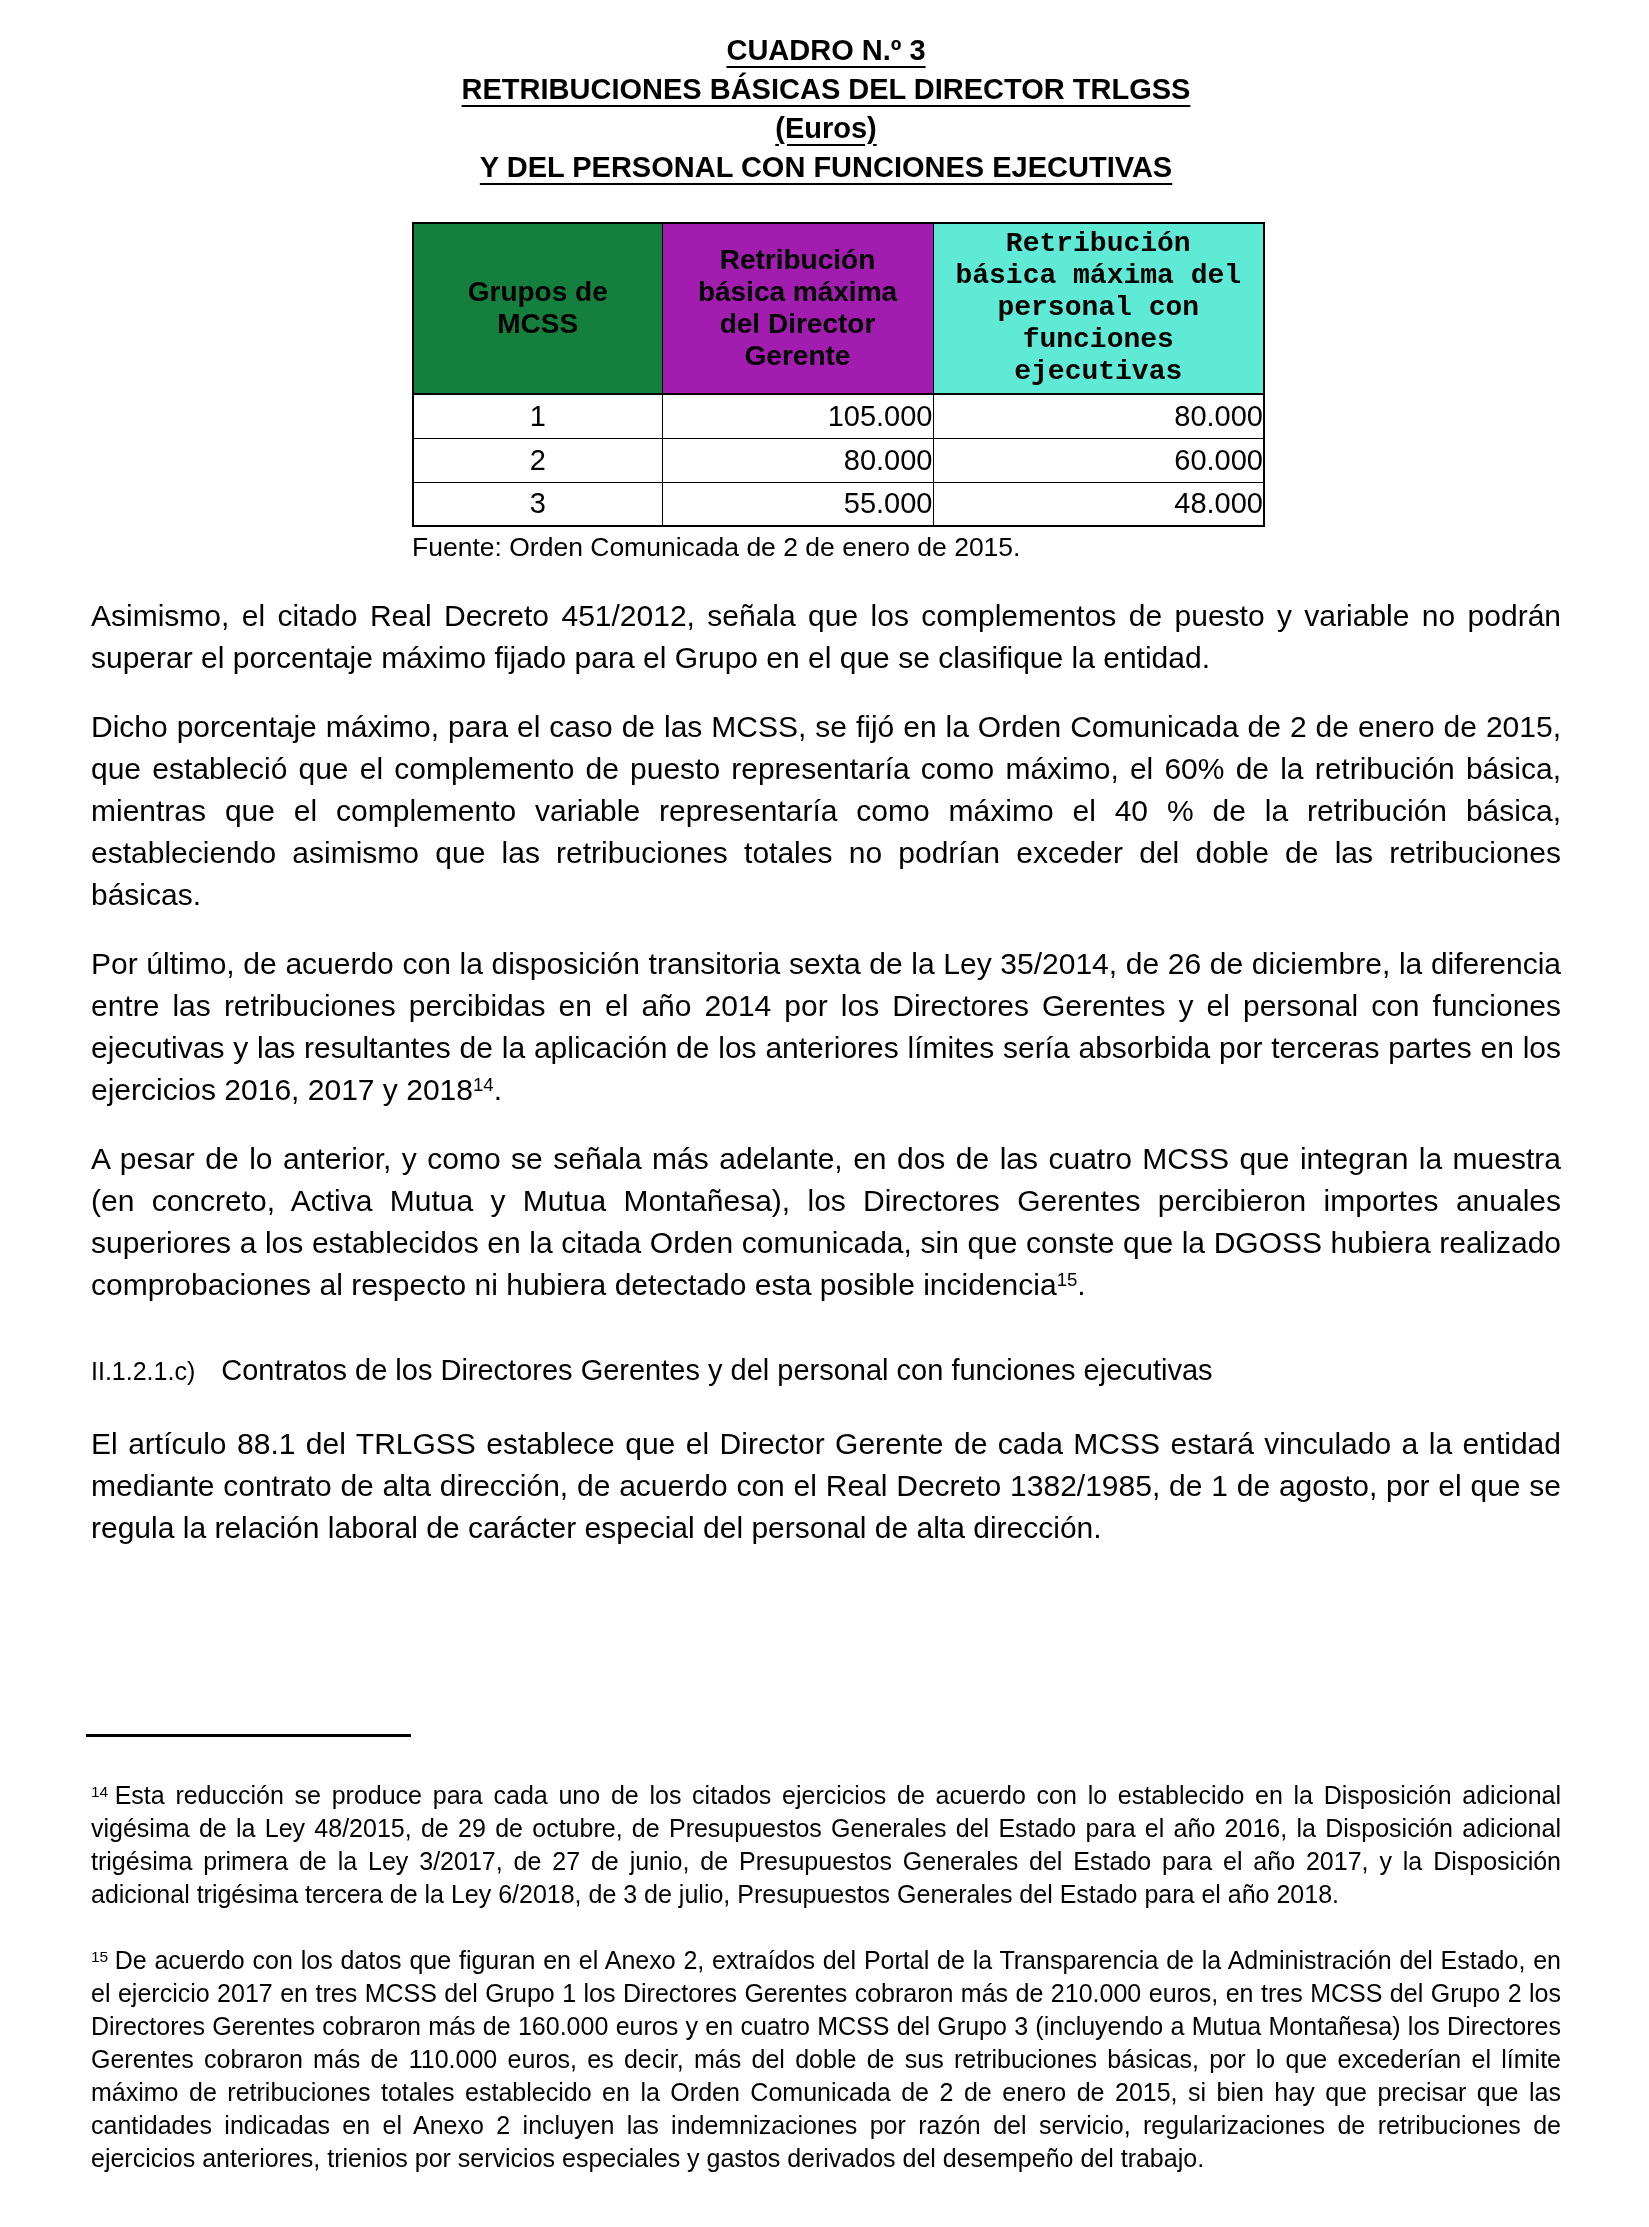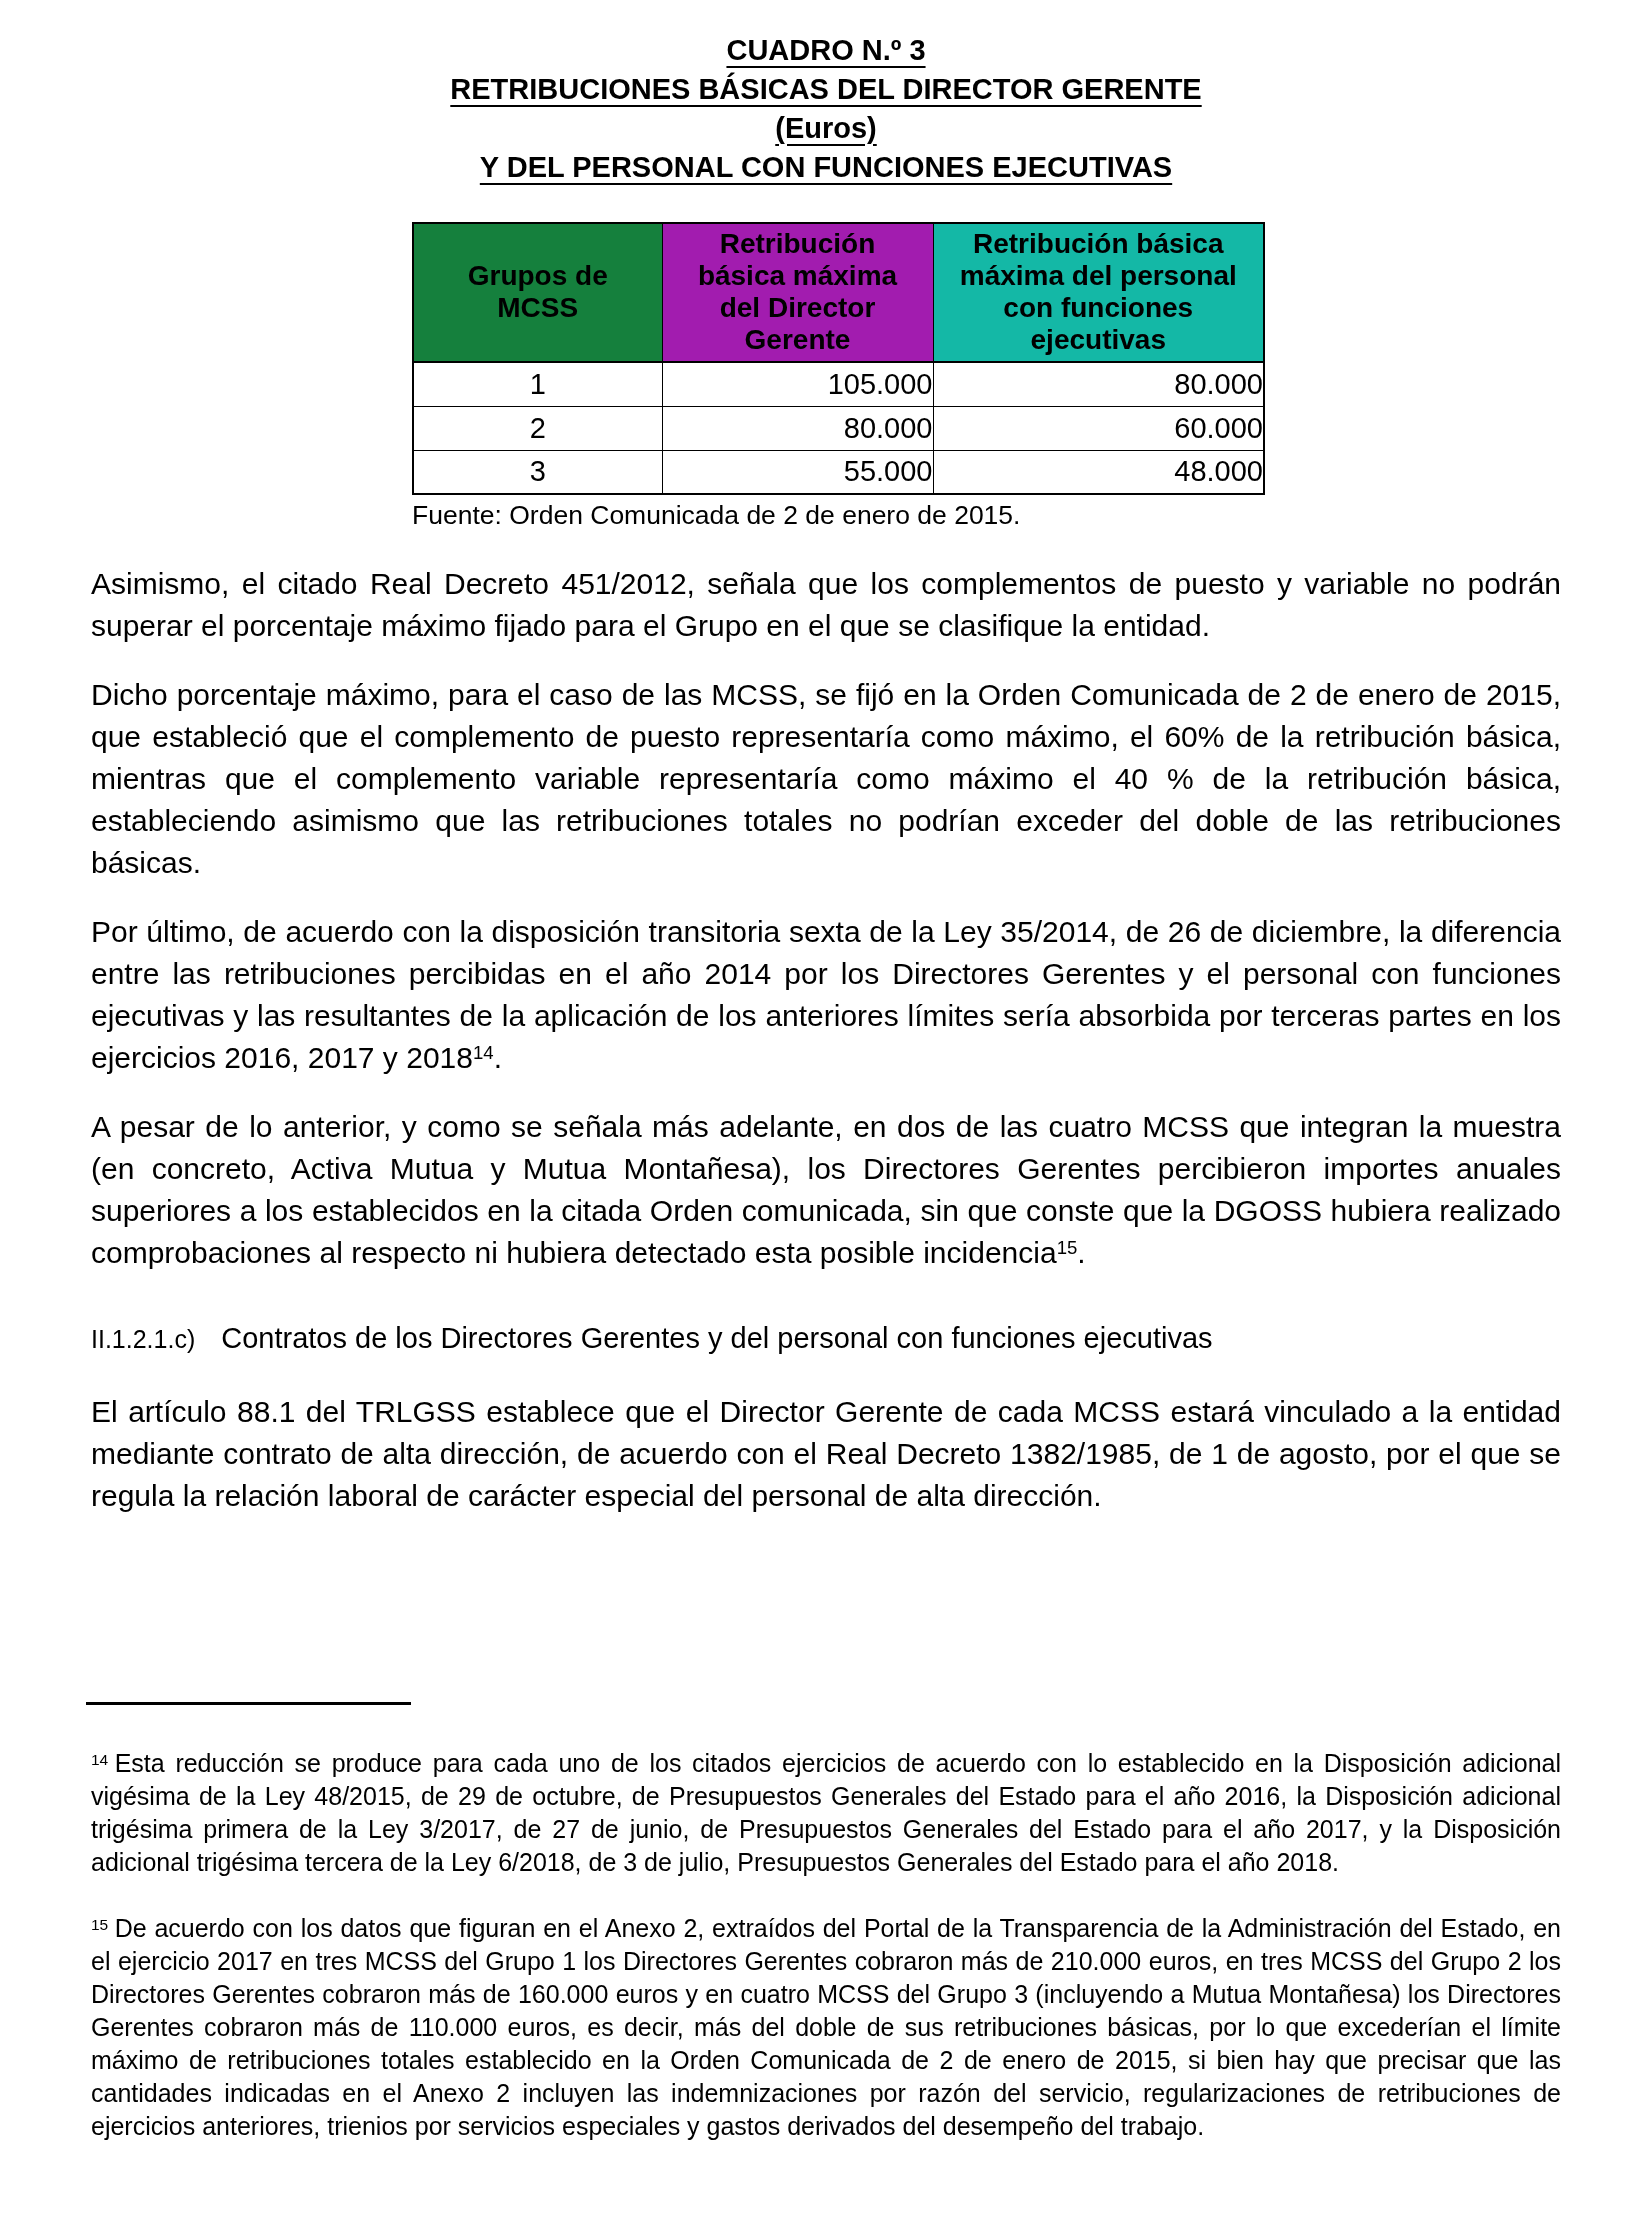--- a/index.html
+++ b/index.html
@@ -115,37 +115,37 @@
   .footnote.fn-15 { margin-top: 33px; }
   .footnote sup.fn-ref { margin-right: 6.4px; }
 </style>
 </head>
 <body>
 
 <div class="page" style="background: rgb(255, 255, 255); color: rgb(0, 0, 0);">
 
   <div class="title-block">
     <div><span class="u">CUADRO N.º 3</span></div>
-    <div><span class="u">RETRIBUCIONES BÁSICAS DEL DIRECTOR GERENTE</span></div>
+    <div><span class="u">RETRIBUCIONES BÁSICAS DEL DIRECTOR TRLGSS</span></div>
     <div><span class="u">(Euros)</span></div>
     <div><span class="u">Y DEL PERSONAL CON FUNCIONES EJECUTIVAS</span></div>
   </div>
 
   <div class="table-wrap">
     <table class="salary-table">
       <colgroup>
         <col style="width:249px">
         <col style="width:271px">
         <col style="width:331px">
       </colgroup>
       <thead>
         <tr>
           <th style="background: #15803d;">Grupos de MCSS</th>
           <th style="background: #a21caf;">Retribución básica máxima del Director Gerente</th>
-          <th style="background: #14b8a6;">Retribución básica máxima del personal con funciones ejecutivas</th>
+          <th style="background: #5eead4; font-family: Liberation Mono, monospace;">Retribución básica máxima del personal con funciones ejecutivas</th>
         </tr>
       </thead>
       <tbody>
         <tr>
           <td class="cell-group">1</td>
           <td class="cell-amount">105.000</td>
           <td class="cell-amount">80.000</td>
         </tr>
         <tr>
           <td class="cell-group">2</td>

